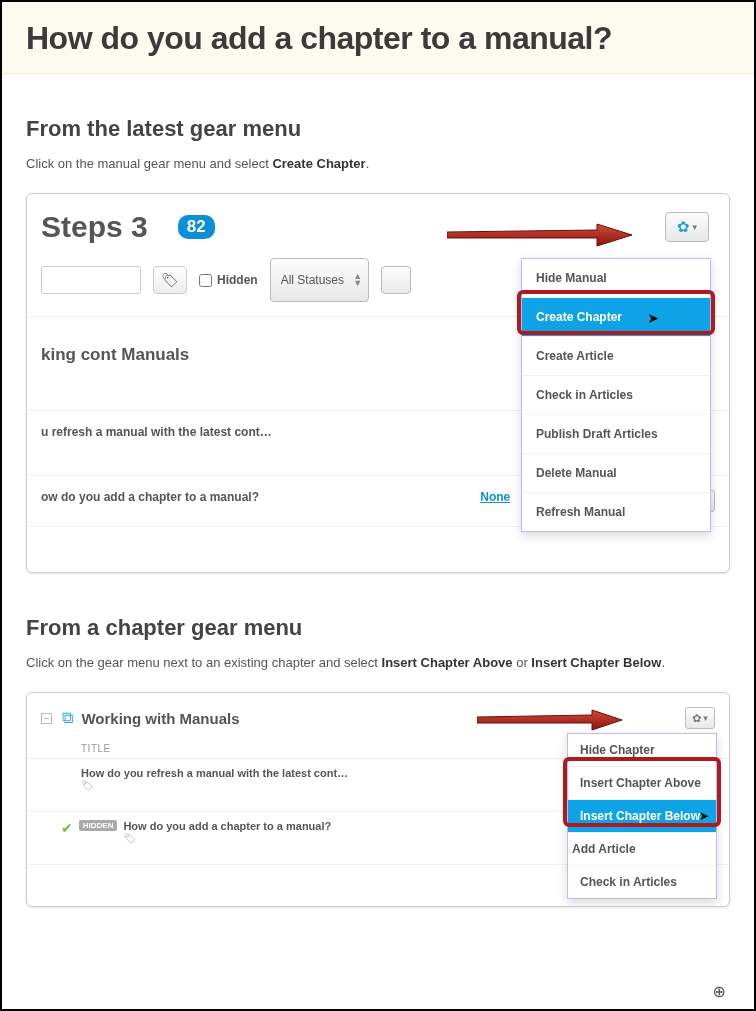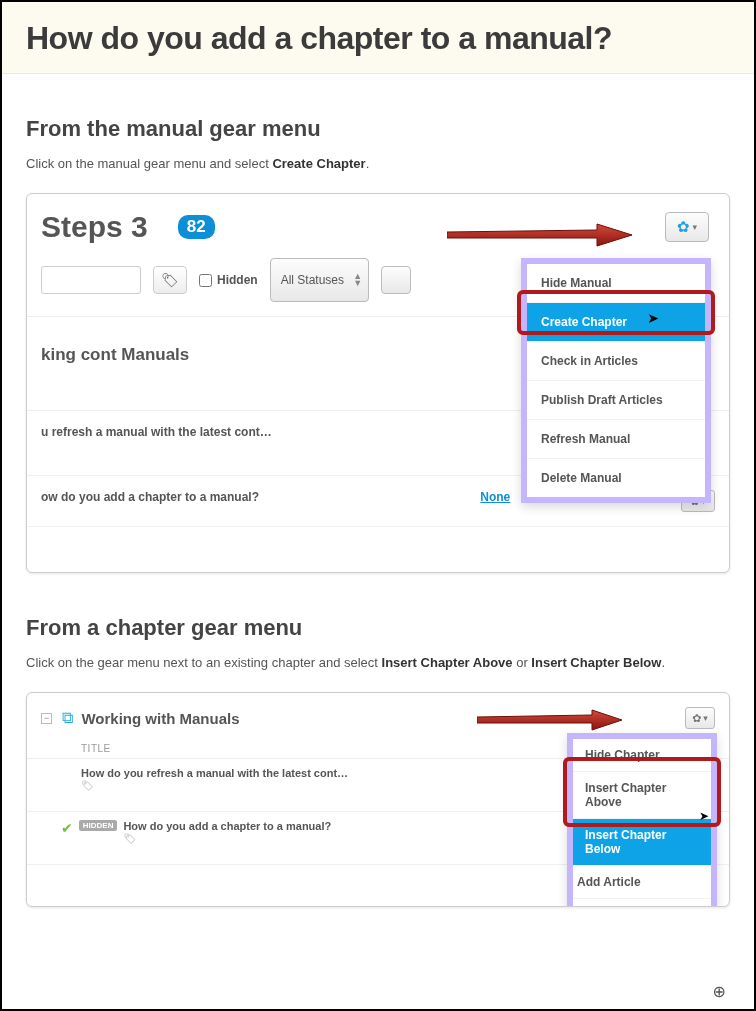--- a/index.html
+++ b/index.html
@@ -160,21 +160,21 @@
     background: linear-gradient(#fdfdfd,#e8e8e8);
     border-radius:3px;
     width:34px; height:22px;
     display:flex; align-items:center; justify-content:center; gap:2px;
     font-size:11px; color:#777;
     margin-left: 8px;
   }
   
   .dropdown {
     position:absolute;
-    border:6px solid #c4b5fd;
+    border:1px solid #c4b5fd;
     background:#fff;
     box-shadow: 0 4px 10px rgba(0,0,0,0.15);
     width: 190px;
     font-size: 12px;
   }
   .dropdown .item {
     padding: 12px 14px;
     color:#555;
     font-weight:600;
     border-bottom: 1px solid #f2f2f2;
@@ -241,21 +241,21 @@
 </style>
 </head>
 <body>
 
 <div class="page-title-wrap">
   <h1 class="page-title">How do you add a chapter to a manual?</h1>
 </div>
 
 <div class="content">
 
-  <h2 class="section-title">From the manual gear menu</h2>
+  <h2 class="section-title">From the latest gear menu</h2>
   <p class="section-desc">
     <span>Click on the manual gear menu and select </span><b>Create Chapter</b><span>.</span>
   </p>
 
   <div class="screenshot-card ss1">
     <div class="ss1-header">
       <span class="ss1-title">Steps 3</span>
       <span class="badge-count">82</span>
       <div class="gear-btn-big">
         <span class="gear-icon-color">✿</span>
@@ -297,24 +297,25 @@
       <div class="rdate">Jan 8, 2014</div>
       <div class="gear-small">
         <span>✿</span>
         <span class="caret">▾</span>
       </div>
     </div>
 
     <div class="dropdown" style="top:64px; right:18px;">
       <div class="item">Hide Manual</div>
       <div class="item selected">Create Chapter</div>
+      <div class="item">Create Article</div>
       <div class="item">Check in Articles</div>
       <div class="item">Publish Draft Articles</div>
+      <div class="item">Delete Manual</div>
       <div class="item">Refresh Manual</div>
-      <div class="item">Delete Manual</div>
     </div>
     <div class="highlight-frame" style="top:96px; right:14px; width:198px; height:45px;"></div>
     <span class="cursor-arrow" style="top:116px; right:70px;">➤</span>
 
     <svg class="arrow-svg" style="top:26px; left:420px;" width="190" height="30">
       <defs>
         <linearGradient id="ag1" x1="0" y1="0" x2="0" y2="1">
           <stop offset="0" stop-color="#d34a3a"></stop>
             <stop offset="1" stop-color="#8a1410"></stop>
         </linearGradient>

